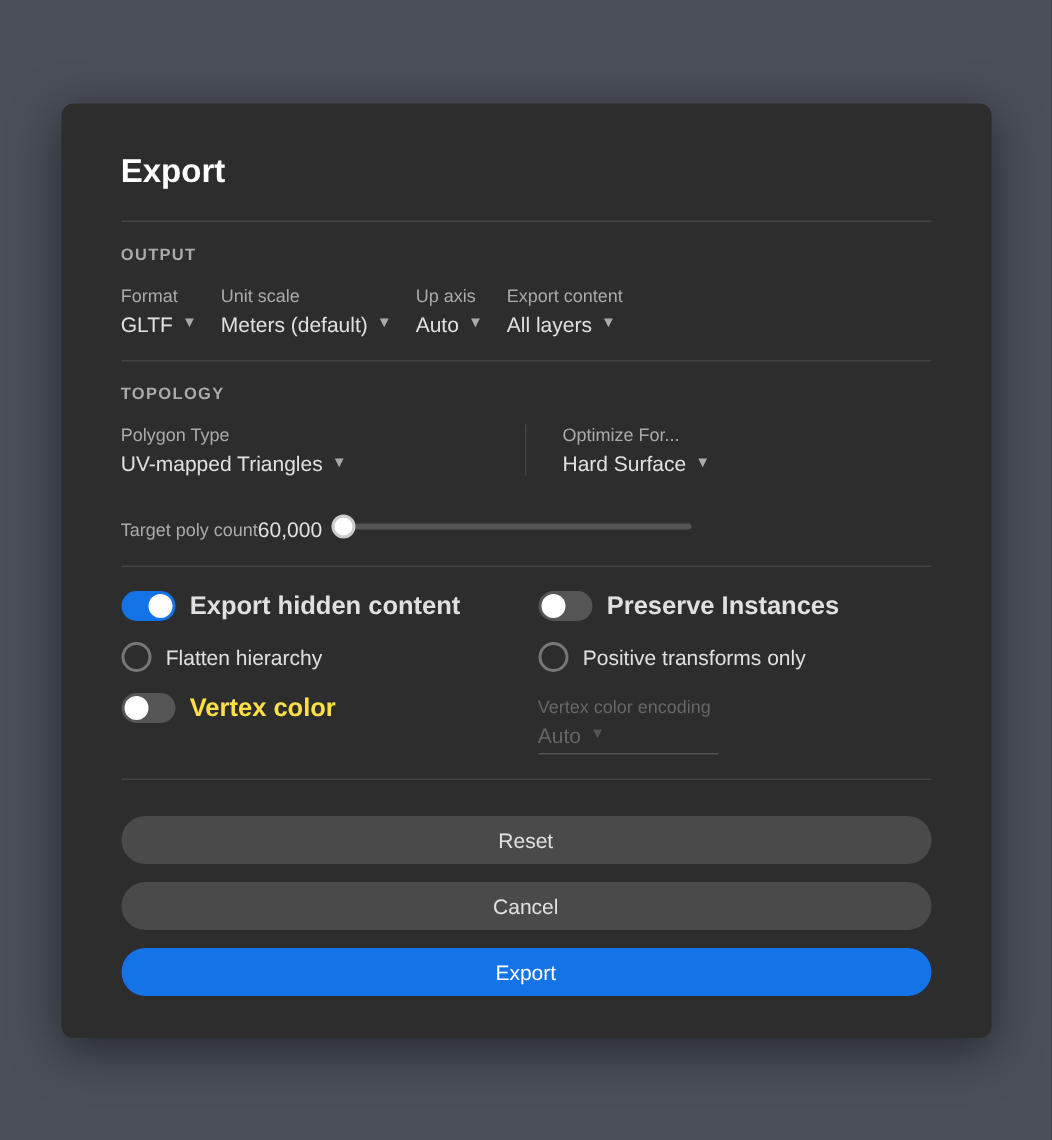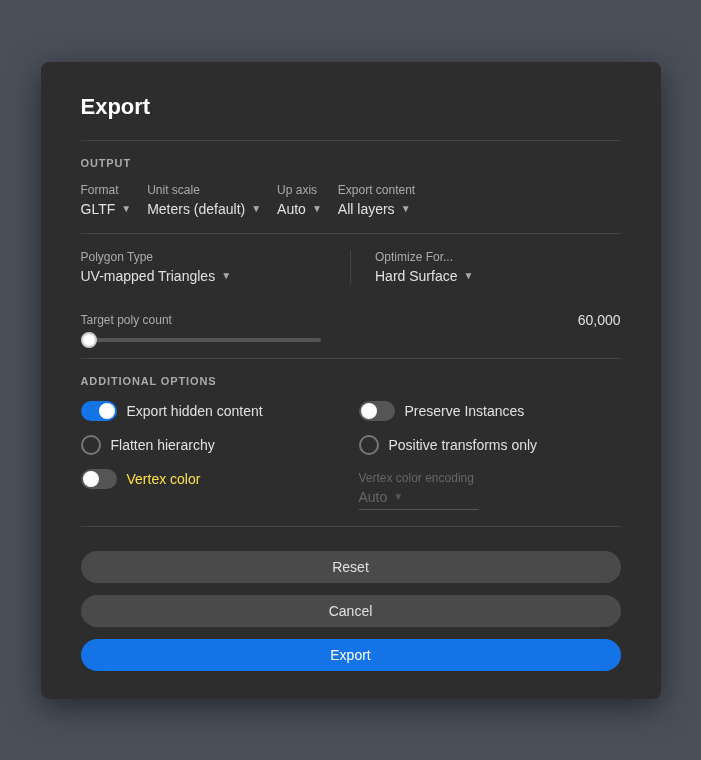--- a/index.html
+++ b/index.html
@@ -92,21 +92,21 @@
       border-right: 1px solid #444;
       margin-right: 24px;
     }
 
     .topology-right {
       flex: 1;
     }
 
     .slider-container {
       display: flex;
-      flex-direction: column;
+      flex-direction: row;
       gap: 6px;
       margin-top: 4px;
     }
 
     .slider-row {
       display: flex;
       align-items: center;
       justify-content: space-between;
     }
 
@@ -169,22 +169,23 @@
 
     .toggle.on .toggle-knob {
       left: 18px;
     }
 
     .toggle.off .toggle-knob {
       left: 2px;
     }
 
     .toggle-label {
-      font-size: 14px;
+      font-size: 17px;
       color: #e0e0e0;
+      font-weight: bold;
     }
 
     .toggle-label.disabled {
       color: #fde047;
     }
 
     
     .radio-row {
       display: flex;
       align-items: center;
@@ -318,20 +319,21 @@
       <span class="field-label">Export content</span>
       <button class="dropdown">
         <span>All layers</span>
         <span class="dropdown-arrow">▼</span>
       </button>
     </div>
   </div>
 
   <hr class="divider">
 
+  <div class="section-label">TOPOLOGY</div>
 
   <div class="topology-row">
     <div class="topology-left">
       <div class="field-group" style="margin-bottom: 0;">
         <span class="field-label">Polygon Type</span>
         <button class="dropdown">
           <span>UV-mapped Triangles</span>
           <span class="dropdown-arrow">▼</span>
         </button>
       </div>
@@ -352,21 +354,20 @@
       <span class="field-label">Target poly count</span>
       <span style="font-size:14px; color:#e0e0e0;">60,000</span>
     </div>
     <div class="slider-track">
       <div class="slider-thumb"></div>
     </div>
   </div>
 
   <hr class="divider">
 
-  <div class="section-label">ADDITIONAL OPTIONS</div>
 
   <div class="options-grid">
     <div class="options-col">
 
       <div class="toggle-row">
         <div class="toggle on">
           <div class="toggle-knob"></div>
         </div>
         <span class="toggle-label">Export hidden content</span>
       </div>

